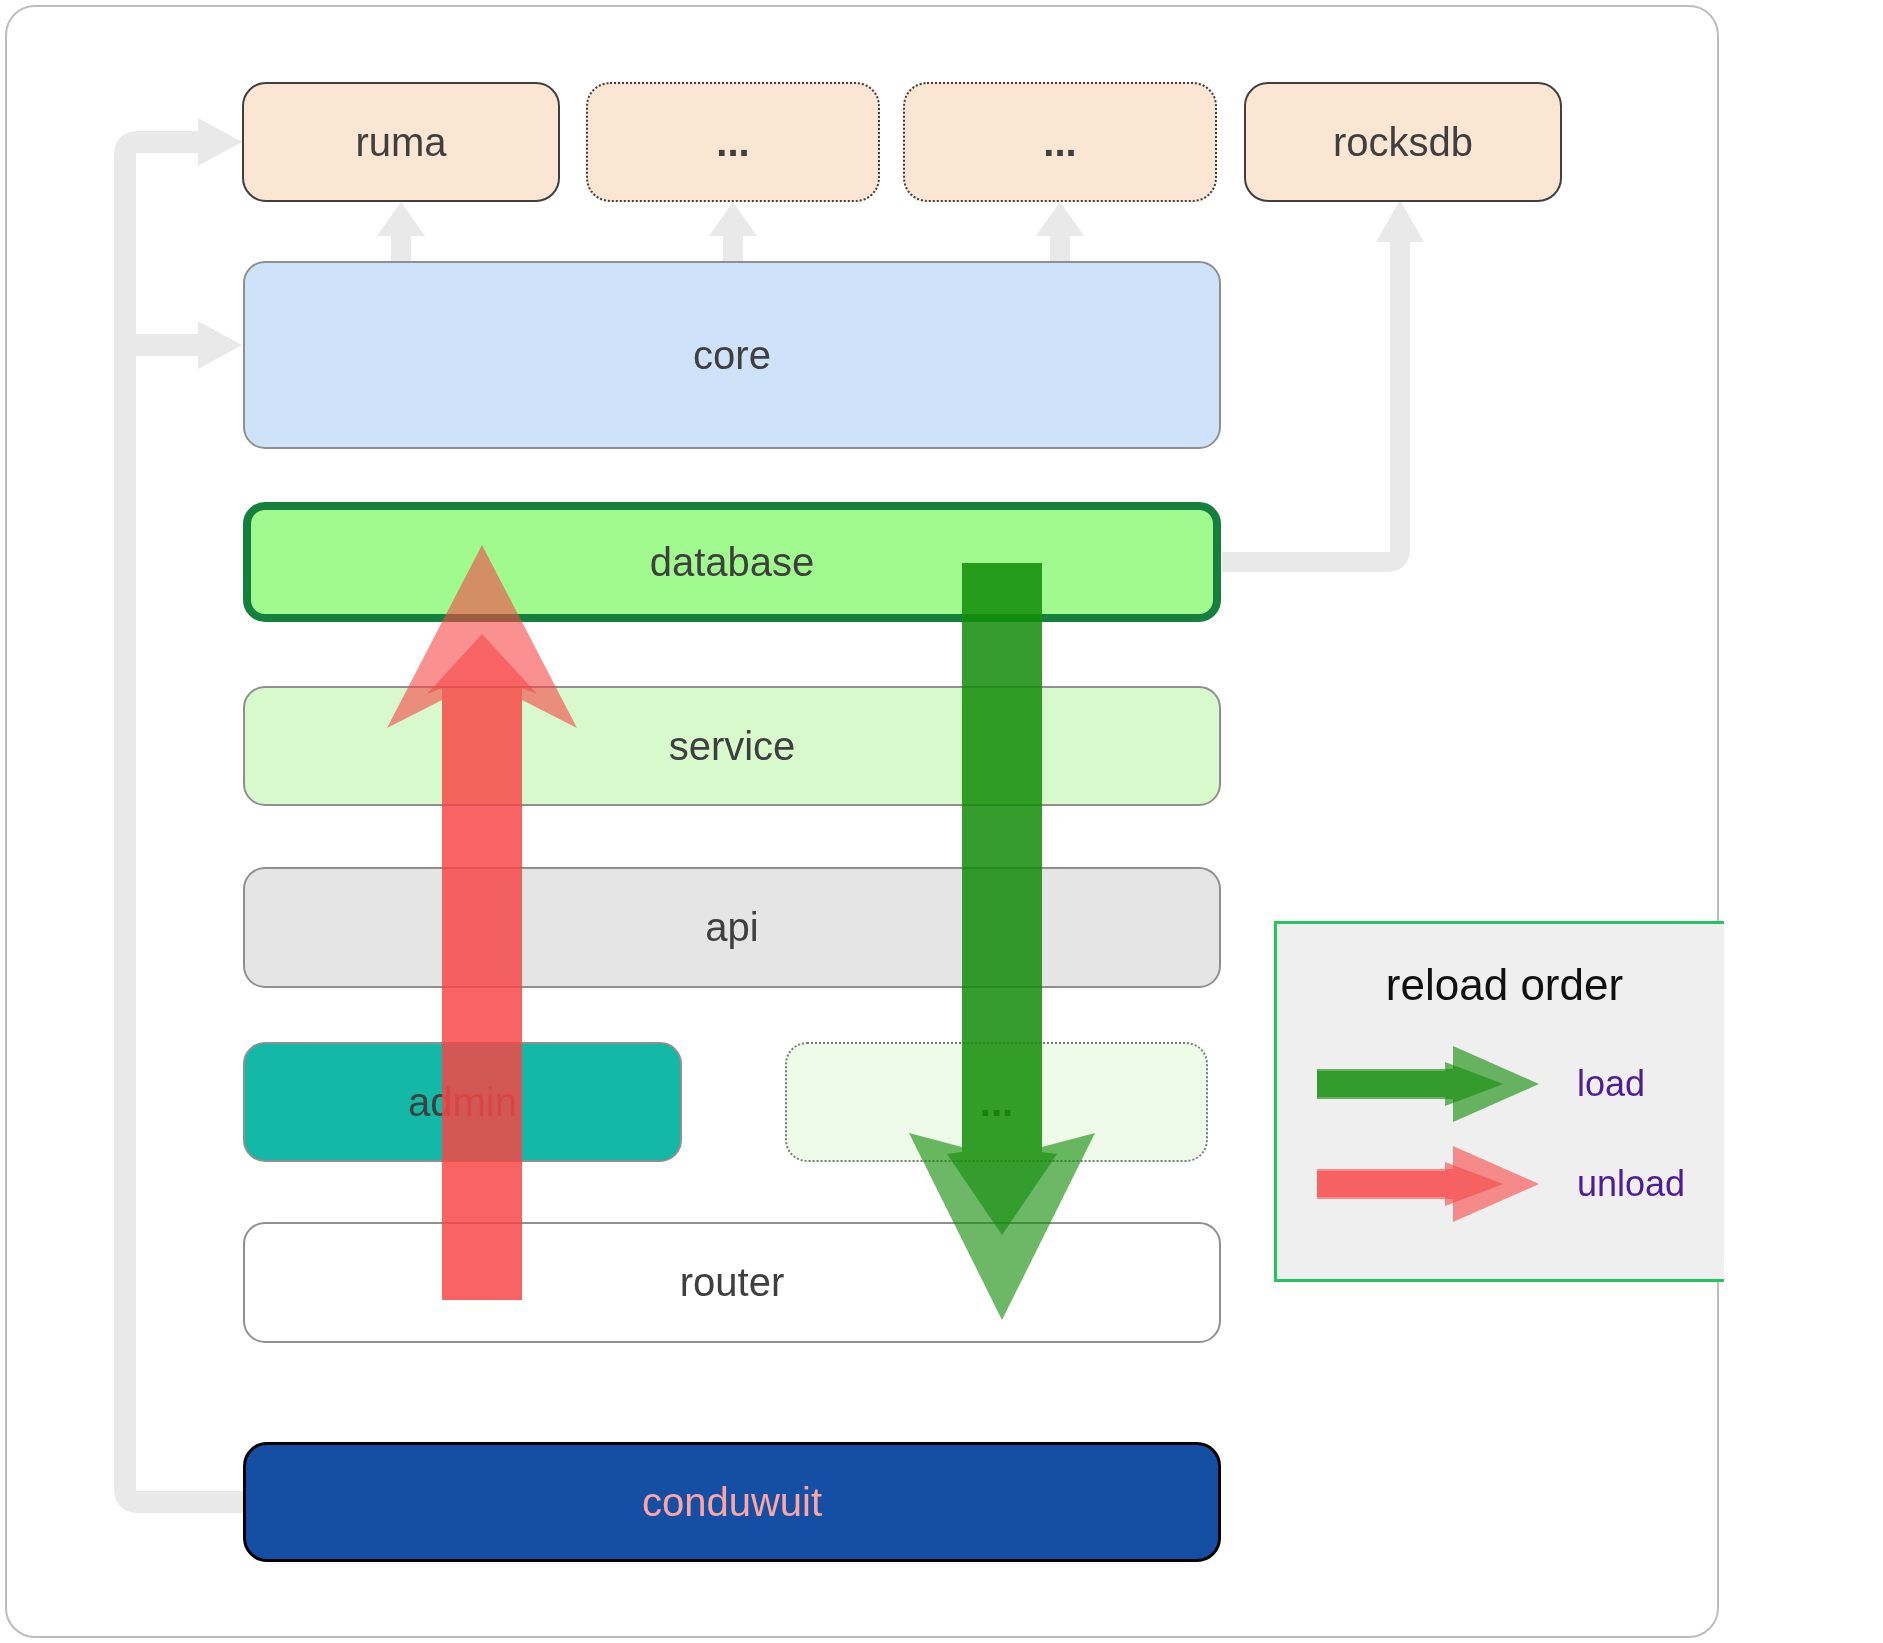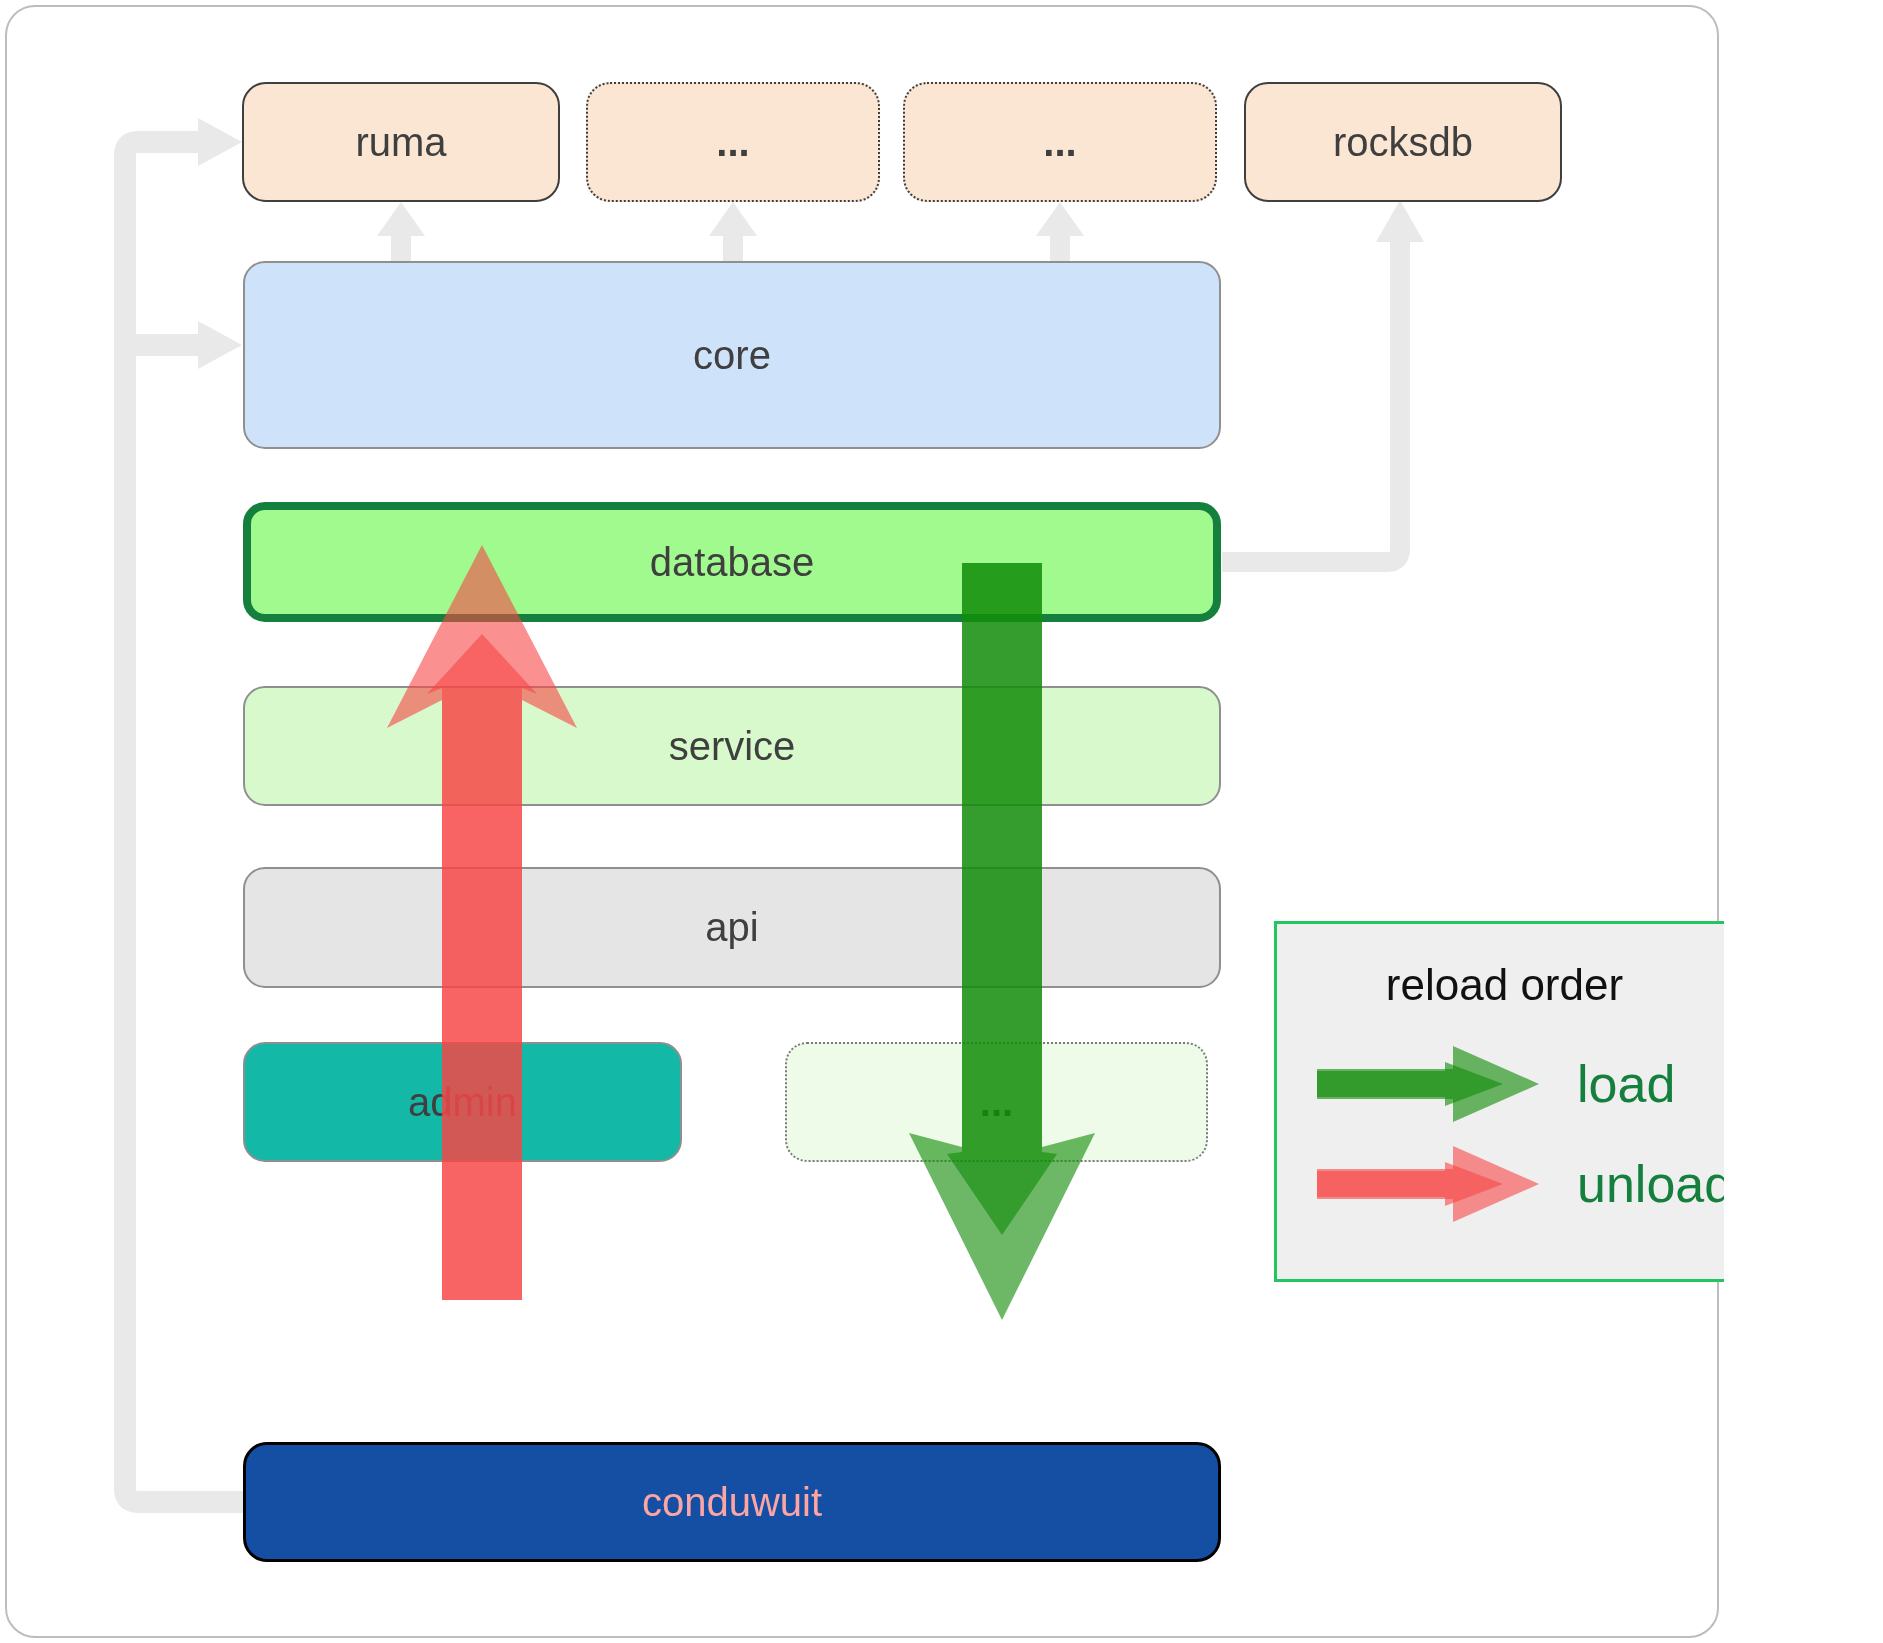--- a/index.html
+++ b/index.html
@@ -41,21 +41,21 @@
   }
   .legend-title{
     position:absolute;left:0;top:36px;width:100%;text-align:center;
     font-size:44px;color:#111111;
   }
   .legend-arrow{position:absolute;left:40px;width:230px;height:80px;}
   #legend-load-arrow{top:120px;}
   #legend-unload-arrow{top:220px;}
   .legend-label{
     position:absolute;left:300px;height:80px;display:flex;align-items:center;
-    font-size:52px;color:#15803d;
+    font-size:36px;color:#4c1d95;
   }
   #legend-load-label{top:120px;}
   #legend-unload-label{top:220px;}
 </style>
 </head>
 <body>
 
 <div class="stage">
   <div class="frame"></div>
 
@@ -106,20 +106,23 @@
   </div>
   <div class="box" id="box-api">
     <span>api</span>
   </div>
   <div class="box" id="box-admin">
     <span>admin</span>
   </div>
   <div class="box dots-label" id="box-dots3">
     <span>...</span>
   </div>
+  <div class="box" id="box-router">
+    <span>router</span>
+  </div>
   <div class="box" id="box-conduwuit">
     <span>conduwuit</span>
   </div>
 
   <svg id="arrow-layer" class="layer" width="1883" height="1643" viewBox="0 0 1883 1643">
     <g fill="#f74646" fill-opacity="0.60" stroke="none">
       <polygon points="442,1300 442,700 387,728 482,545 577,728 522,700 522,1300"></polygon>
       <polygon points="442,1300 442,688 427,694 482,634 537,694 522,688 522,1300"></polygon>
     </g>
     <g fill="#128c0a" fill-opacity="0.62" stroke="none">

